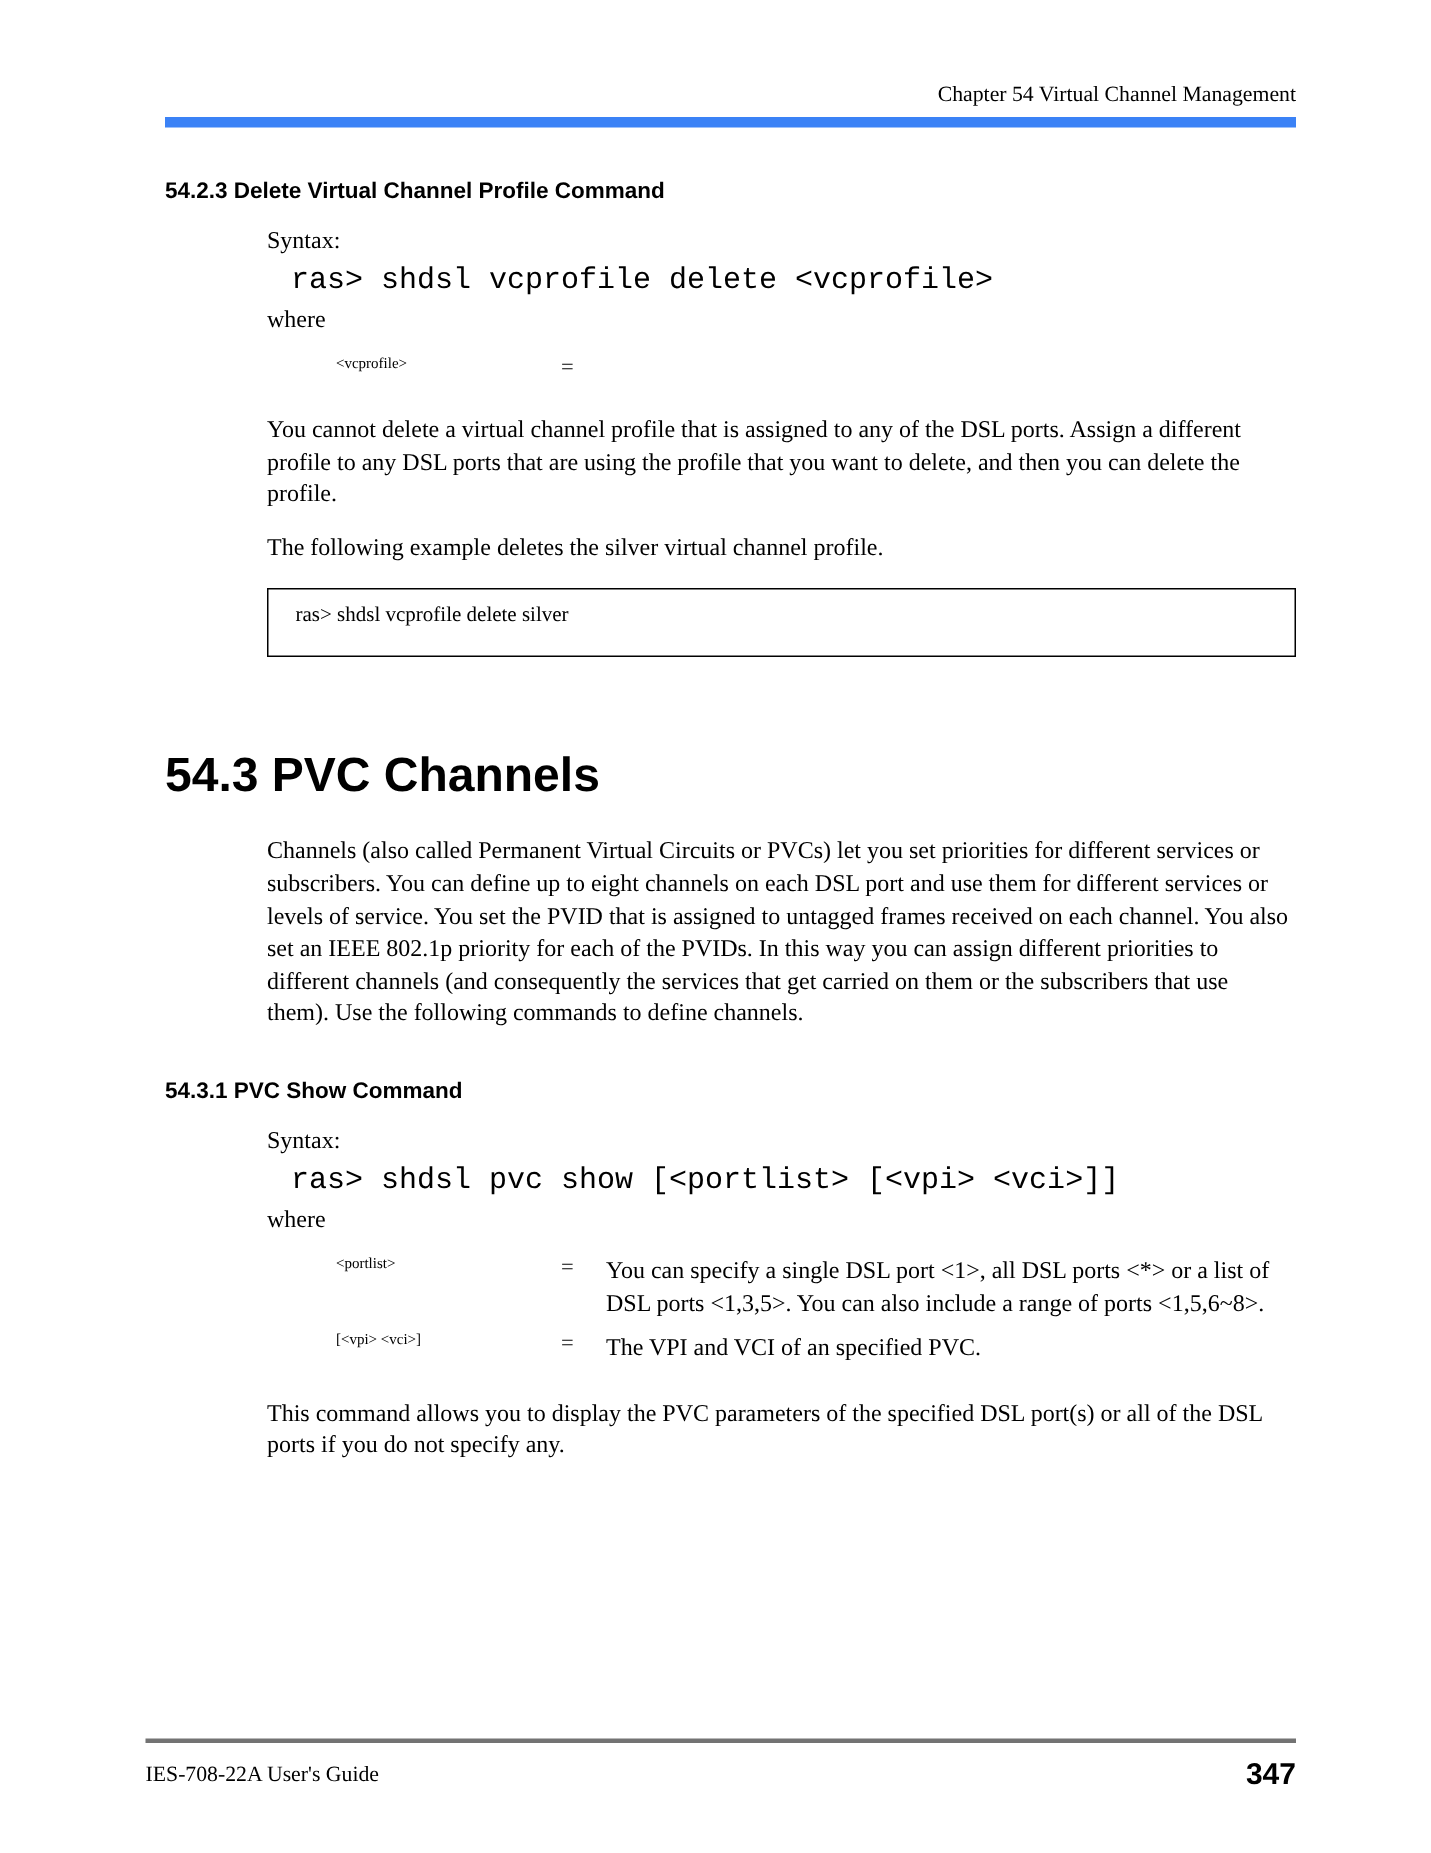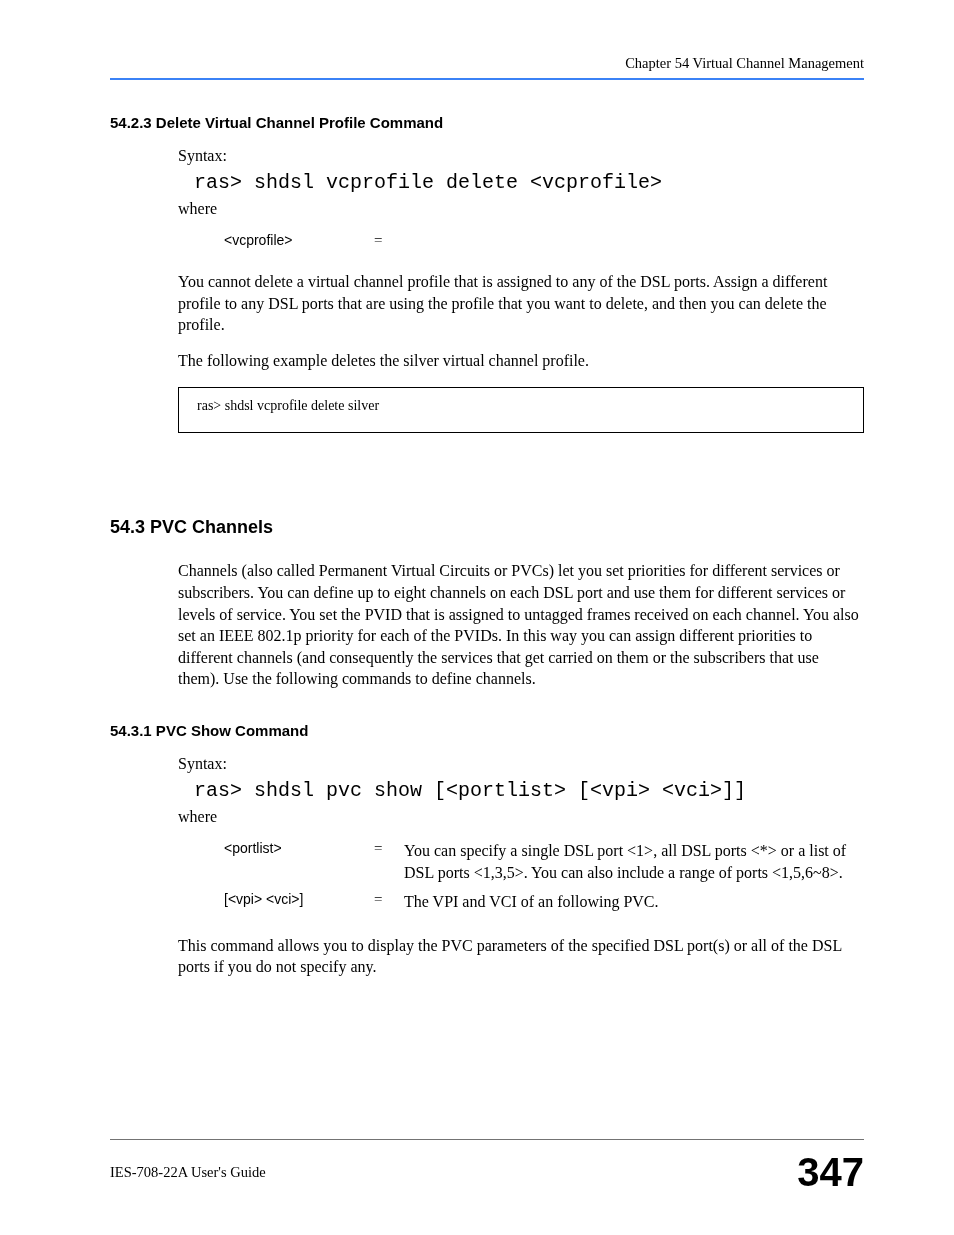--- a/index.html
+++ b/index.html
@@ -14,38 +14,38 @@
     position: relative;
     box-sizing: border-box;
   }
   .page {
     padding: 55px 90px 40px 110px;
     box-sizing: border-box;
     height: 100%;
     position: relative;
   }
   .header-line {
-    border-bottom: 2px solid #3b82f6;
+    border-bottom: 7px solid #3b82f6;
     padding-bottom: 6px;
     text-align: right;
     font-size: 14.5px;
     margin-bottom: 34px;
   }
   .h3 {
     font-family: Arial, Helvetica, sans-serif;
     font-weight: bold;
     font-size: 15px;
     margin-bottom: 16px;
     margin-top: 32px;
   }
   .h2 {
     font-family: Arial, Helvetica, sans-serif;
     font-weight: bold;
-    font-size: 18px;
-    margin-top: 84px;
+    font-size: 32px;
+    margin-top: 60px;
     margin-bottom: 22px;
   }
   .body-indent {
     margin-left: 68px;
   }
   .syntax-label {
     margin-bottom: 6px;
   }
   .code-line {
     font-family: "Courier New", Courier, monospace;
@@ -63,22 +63,22 @@
     flex-direction: column;
     margin-left: 46px;
     margin-bottom: 14px;
   }
   .param-row {
     display: flex;
     align-items: flex-start;
     margin-bottom: 8px;
   }
   .param-name {
-    font-family: Liberation Sans, sans-serif;
-    font-size: 14px;
+    font-family: Liberation Serif, serif;
+    font-size: 10px;
     width: 150px;
     flex-shrink: 0;
   }
   .param-eq {
     width: 30px;
     flex-shrink: 0;
     font-size: 15px;
   }
   .param-desc {
     font-size: 16px;
@@ -92,35 +92,35 @@
   .code-box {
     border: 1px solid #000;
     font-family: Liberation Serif, serif;
     font-size: 14px;
     padding: 10px 10px 18px 18px;
     margin-top: 16px;
   }
   .footer {
     position: absolute;
     bottom: 40px;
-    left: 110px;
+    left: 97px;
     right: 90px;
-    border-top: 1px solid #737373;
+    border-top: 3px solid #737373;
     padding-top: 10px;
     display: flex;
     justify-content: space-between;
     align-items: center;
   }
   .footer-left {
     font-size: 14.5px;
   }
   .footer-right {
     font-family: Arial, Helvetica, sans-serif;
     font-weight: bold;
-    font-size: 40px;
+    font-size: 20px;
   }
 </style>
 </head>
 <body>
 
 <div class="page">
 
   <div class="header-line">
     <span>Chapter 54 Virtual Channel Management</span>
   </div>
@@ -160,21 +160,21 @@
 
     <div class="param-table">
       <div class="param-row">
         <div class="param-name">&lt;portlist&gt;</div>
         <div class="param-eq">=</div>
         <div class="param-desc">You can specify a single DSL port &lt;1&gt;, all DSL ports &lt;*&gt; or a list of DSL ports &lt;1,3,5&gt;. You can also include a range of ports &lt;1,5,6~8&gt;.</div>
       </div>
       <div class="param-row">
         <div class="param-name">[&lt;vpi&gt; &lt;vci&gt;]</div>
         <div class="param-eq">=</div>
-        <div class="param-desc">The VPI and VCI of an following PVC.</div>
+        <div class="param-desc">The VPI and VCI of an specified PVC.</div>
       </div>
     </div>
 
     <div class="para">This command allows you to display the PVC parameters of the specified DSL port(s) or all of the DSL ports if you do not specify any.</div>
   </div>
 
   <div class="footer">
     <span class="footer-left">IES-708-22A User's Guide</span>
     <span class="footer-right">347</span>
   </div>

